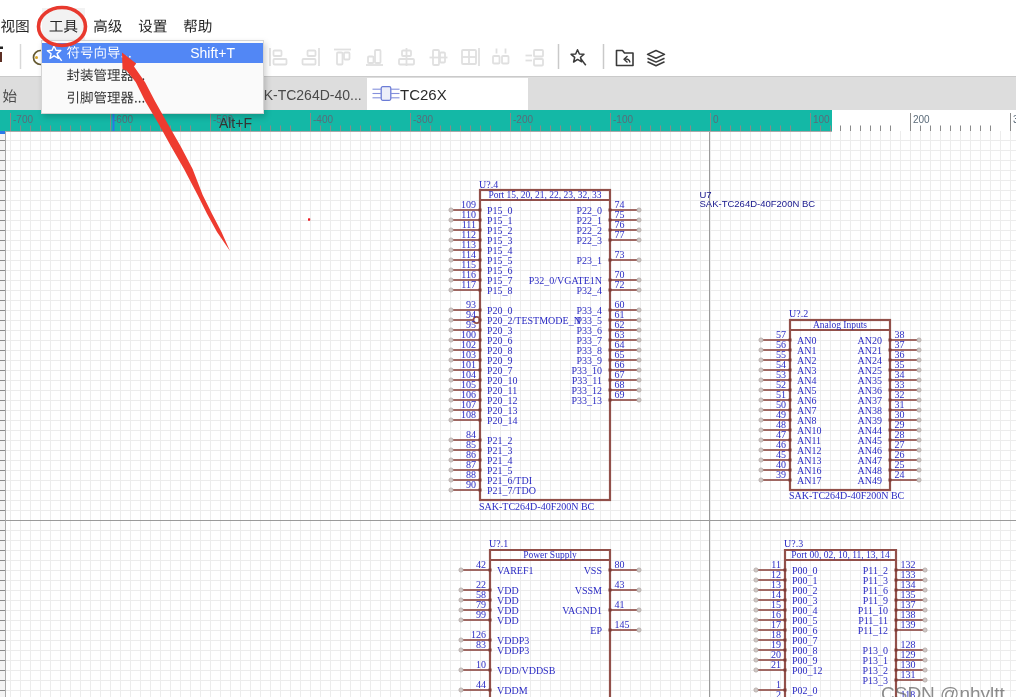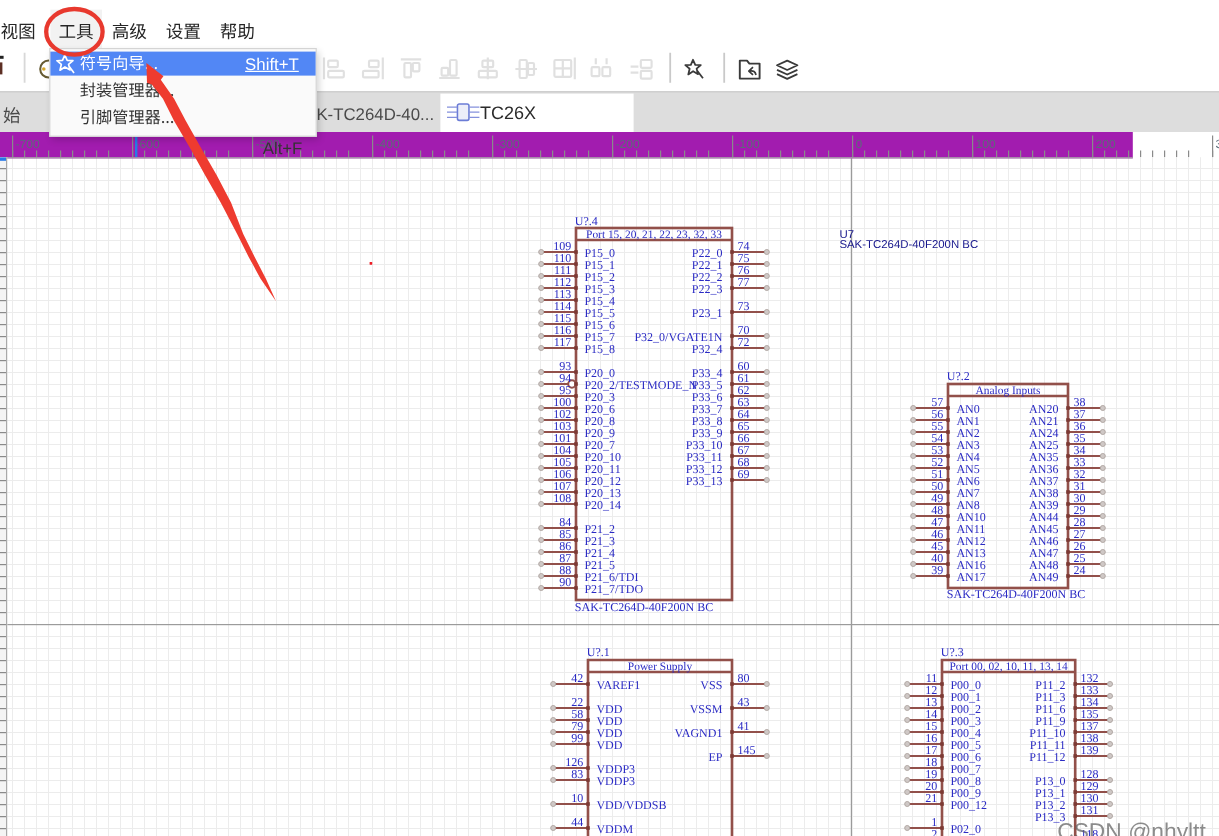--- a/index.html
+++ b/index.html
@@ -624,21 +624,21 @@
     <text x="888" y="673.8" text-anchor="end" font-size="10" fill="#2b2bc4">P13_2</text>
     <text x="900.5" y="678" font-size="10" fill="#2b2bc4">131</text>
     <text x="888" y="683.8" text-anchor="end" font-size="10" fill="#2b2bc4">P13_3</text>
     <text x="900.5" y="698" font-size="10" fill="#2b2bc4">118</text>
 <text x="699.5" y="198.3" font-family="'Liberation Sans',sans-serif" font-size="9.5" fill="#16168c">U7</text>
 <text x="699.5" y="206.6" font-family="'Liberation Sans',sans-serif" font-size="9.5" fill="#16168c">SAK-TC264D-40F200N BC</text>
 </svg>
 
 <div class="abs" style="left:881px;top:683px;font-size:19px;color:rgba(95,95,95,0.72);">CSDN @nhyltt</div>
 
-<div class="abs" style="left:0;top:110px;width:944px;height:21px;background:#a21caf;border-bottom:1px solid #a9a9a9;">
+<div class="abs" style="left:0;top:110px;width:832px;height:21px;background:#14b8a6;border-bottom:1px solid #a9a9a9;">
 <svg width="1016" height="21" style="position:absolute;left:0;top:0;">
 <g stroke="#8a8a8a" stroke-width="1">
 <line x1="10.5" y1="3" x2="10.5" y2="21"></line>
         <line x1="110.5" y1="3" x2="110.5" y2="21"></line>
         <line x1="210.5" y1="3" x2="210.5" y2="21"></line>
         <line x1="310.5" y1="3" x2="310.5" y2="21"></line>
         <line x1="410.5" y1="3" x2="410.5" y2="21"></line>
         <line x1="510.5" y1="3" x2="510.5" y2="21"></line>
         <line x1="610.5" y1="3" x2="610.5" y2="21"></line>
         <line x1="710.5" y1="3" x2="710.5" y2="21"></line>
@@ -894,21 +894,21 @@
 <div class="abs" style="left:41px;top:40px;width:223px;height:74px;background:#fafafa;
  border:1px solid #d4d4d4;box-shadow:2px 3px 6px rgba(0,0,0,0.18);box-sizing:border-box;"></div>
 <div class="abs" style="left:42px;top:43px;width:221px;height:19.5px;background:#5287f5;"></div>
 <svg class="abs" style="left:46px;top:45px;" width="17" height="17" viewBox="0 0 17 17">
  <g stroke="#fff" stroke-width="1.4" fill="none" stroke-linejoin="round">
   <path d="M 8 1 L 10 5.3 L 14.8 5.5 L 11.1 8.6 L 12.4 13.3 L 8.1 10.8 L 4 13.5 L 5.1 8.7 L 1.4 5.6 L 6.1 5.3 Z"></path>
   <path d="M 11.7 10.5 L 15.7 15.8"></path>
  </g>
 </svg>
 <div class="abs" style="left:252px;top:44.6px;font-size:14px;color:#fff;">
-    <span style="position:absolute;right:3px;white-space:nowrap;text-decoration:underline;">Shift+T</span>
+    <span style="position:absolute;right:17px;white-space:nowrap;">Shift+T</span>
   </div>
 <div class="abs" style="left:252px;top:67.3px;font-size:14px;color:#333;">
     <span style="position:absolute;right:0;white-space:nowrap;margin-top:48px;">Alt+F</span>
   </div>
 
 <svg class="abs" style="left:0;top:0;" width="1016" height="130" viewBox="0 0 1016 130">
 <path transform="translate(0.50 31.50) scale(0.014600 -0.014600)" d="M450 791V259H523V725H832V259H907V791ZM154 804C190 765 229 710 247 673L308 713C290 748 250 800 211 838ZM637 649V454C637 297 607 106 354 -25C369 -37 393 -65 402 -81C552 -2 631 105 671 214V20C671 -47 698 -65 766 -65H857C944 -65 955 -24 965 133C946 138 921 148 902 163C898 19 893 -8 858 -8H777C749 -8 741 0 741 28V276H690C705 337 709 397 709 452V649ZM63 668V599H305C247 472 142 347 39 277C50 263 68 225 74 204C113 233 152 269 190 310V-79H261V352C296 307 339 250 359 219L407 279C388 301 318 381 280 422C328 490 369 566 397 644L357 671L343 668Z" fill="#262626"></path>
     <path transform="translate(15.10 31.50) scale(0.014600 -0.014600)" d="M375 279C455 262 557 227 613 199L644 250C588 276 487 309 407 325ZM275 152C413 135 586 95 682 61L715 117C618 149 445 188 310 203ZM84 796V-80H156V-38H842V-80H917V796ZM156 29V728H842V29ZM414 708C364 626 278 548 192 497C208 487 234 464 245 452C275 472 306 496 337 523C367 491 404 461 444 434C359 394 263 364 174 346C187 332 203 303 210 285C308 308 413 345 508 396C591 351 686 317 781 296C790 314 809 340 823 353C735 369 647 396 569 432C644 481 707 538 749 606L706 631L695 628H436C451 647 465 666 477 686ZM378 563 385 570H644C608 531 560 496 506 465C455 494 411 527 378 563Z" fill="#262626"></path>
 <path transform="translate(48.80 31.50) scale(0.014600 -0.014600)" d="M52 72V-3H951V72H539V650H900V727H104V650H456V72Z" fill="#262626"></path>
     <path transform="translate(63.40 31.50) scale(0.014600 -0.014600)" d="M605 84C716 32 832 -32 902 -81L962 -25C887 22 766 86 653 137ZM328 133C266 79 141 12 40 -26C58 -40 83 -65 95 -81C196 -40 319 25 399 88ZM212 792V209H52V141H951V209H802V792ZM284 209V300H727V209ZM284 586H727V501H284ZM284 644V730H727V644ZM284 444H727V357H284Z" fill="#262626"></path>

